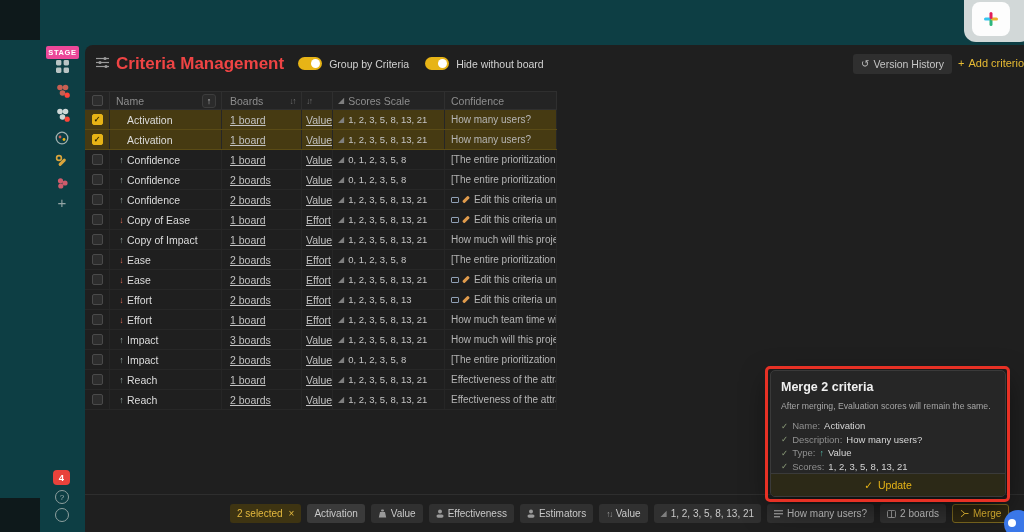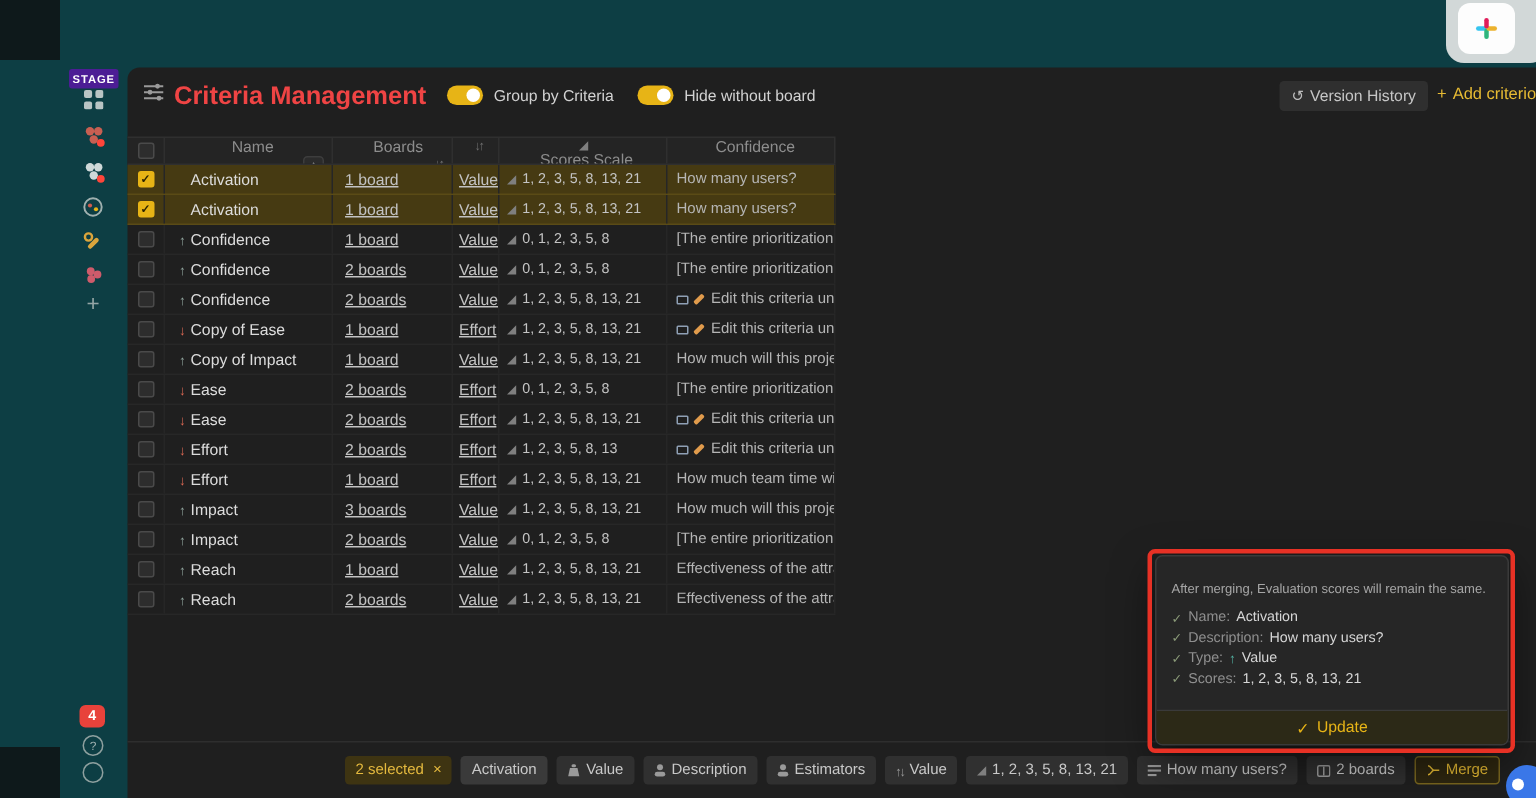--- a/index.html
+++ b/index.html
@@ -10,21 +10,21 @@
     font-family:"Liberation Sans", sans-serif;
     -webkit-font-smoothing:antialiased;
   }
   .corner-tl { position:absolute; left:0; top:0; width:40px; height:40px; background:#0e191b; }
   .corner-bl { position:absolute; left:0; bottom:0; width:40px; height:34px; background:#0e191b; }
 
   
   .sidebar { position:absolute; left:44px; top:0; width:36px; height:100%; }
   .stage-badge {
     position:absolute; left:2px; top:46px; width:33px; height:13px;
-    background:#4c1d95; color:#fff; font-size:7.5px; font-weight:bold; letter-spacing:.6px;
+    background:#ec4899; color:#fff; font-size:7.5px; font-weight:bold; letter-spacing:.6px;
     display:flex; align-items:center; justify-content:center; border-radius:2px;
   }
   .side-ico { position:absolute; left:0; width:36px; display:flex; justify-content:center; }
   .side-plus { color:#93a5a5; font-size:15px; line-height:14px; }
   .badge-4 {
     position:absolute; left:9px; top:470px; width:17px; height:15px; background:#e8423b;
     color:#fff; font-size:9.5px; font-weight:bold; border-radius:4px;
     display:flex; align-items:center; justify-content:center;
   }
   .circle-ico {
@@ -55,21 +55,21 @@
     display:flex; gap:4px; align-items:center;
   }
 
   
   .table { width:472px; margin-top:9px; }
   .thead {
     display:flex; height:19px; align-items:center;
     background:#242424; border-top:1px solid #2f2f2f; border-bottom:1px solid #2f2f2f;
     color:#8d8d8d; font-size:10.5px;
   }
-  .thead .cell { border-right:1px solid #2f2f2f;flex-direction:column; }
+  .thead .cell { border-right:1px solid #2f2f2f; }
   .cell { height:100%; display:flex; align-items:center; overflow:hidden; }
   .c-check { width:25px; justify-content:center; }
   .c-name  { width:112px; padding-left:6px; }
   .c-boards{ width:80px; padding-left:8px; }
   .c-type  { width:31px; padding-left:4px; }
   .c-scale { width:112px; padding-left:5px; }
   .c-desc  { width:112px; padding-left:6px; }
   .sort-box {
     margin-left:auto; margin-right:5px; width:14px; height:14px; background:#2b2b2b;
     border:1px solid #3d3d3d; border-radius:3px; color:#c0c0c0; font-size:9px;
@@ -673,21 +673,21 @@
       </span>
       <span>Value</span>
     </div>
     <div class="chip">
       <span class="cicon">
         <svg width="8" height="9" viewBox="0 0 8 9" fill="#9a9a9a">
             <circle cx="4" cy="2.5" r="2"></circle>
             <rect x="0.5" y="5.5" width="7" height="3.2" rx="1.6"></rect>
           </svg>
       </span>
-      <span>Description</span>
+      <span>Effectiveness</span>
     </div>
     <div class="chip">
       <span class="cicon">
         <svg width="8" height="9" viewBox="0 0 8 9" fill="#9a9a9a">
             <circle cx="4" cy="2.5" r="2"></circle>
             <rect x="0.5" y="5.5" width="7" height="3.2" rx="1.6"></rect>
           </svg>
       </span>
       <span>Estimators</span>
     </div>
@@ -724,20 +724,21 @@
             <path d="M1 1.5 C3.2 1.5 3.2 4.5 5 4.5 M1 7.5 C3.2 7.5 3.2 4.5 5 4.5 M5 4.5 H8.5"></path>
           </svg>
       </span>
       <span>Merge</span>
     </div>
   </div>
 </main>
 
 <div class="merge-dialog">
   <div class="dlg-body">
+    <div class="dlg-title">Merge 2 criteria</div>
     <div class="dlg-note">After merging, Evaluation scores will remain the same.</div>
     <div class="dlg-items">
       <div class="dlg-item">
         <span class="dlg-check">✓</span>
         <span class="dlg-label">Name:</span>
         <span class="dlg-value">Activation</span>
       </div>
       <div class="dlg-item">
         <span class="dlg-check">✓</span>
         <span class="dlg-label">Description:</span>

